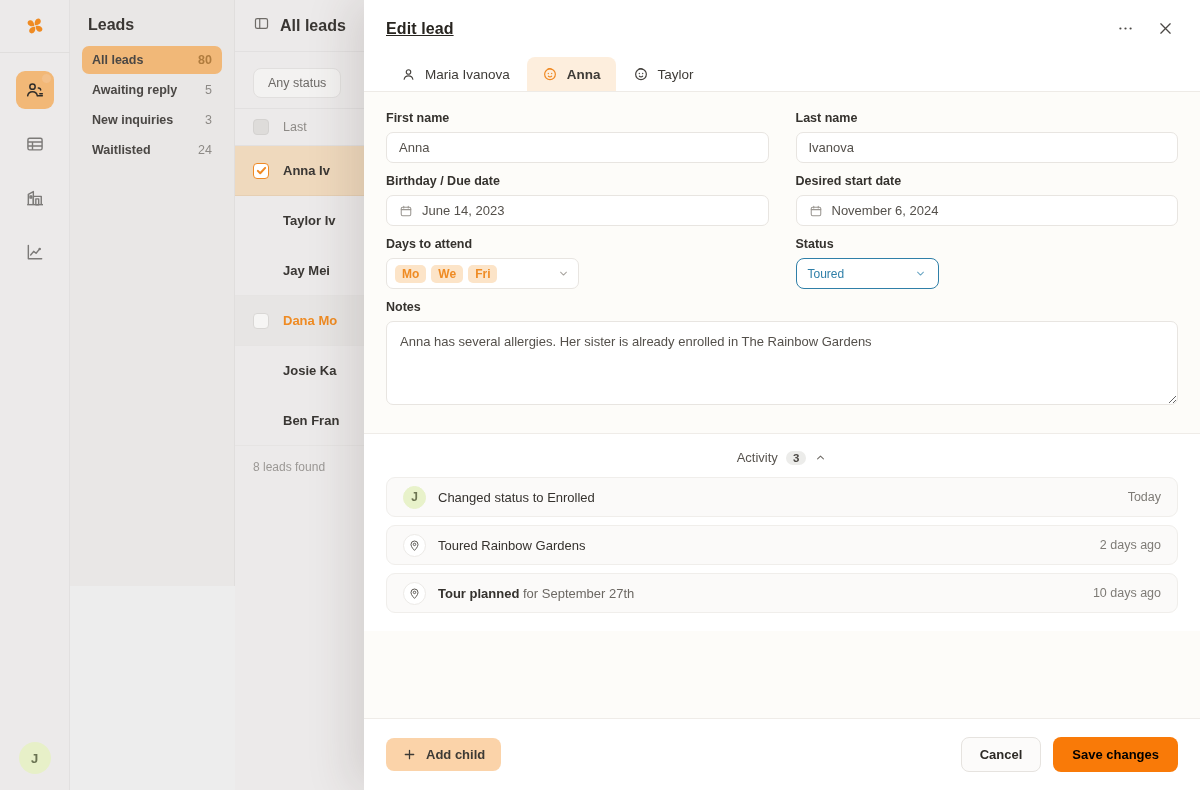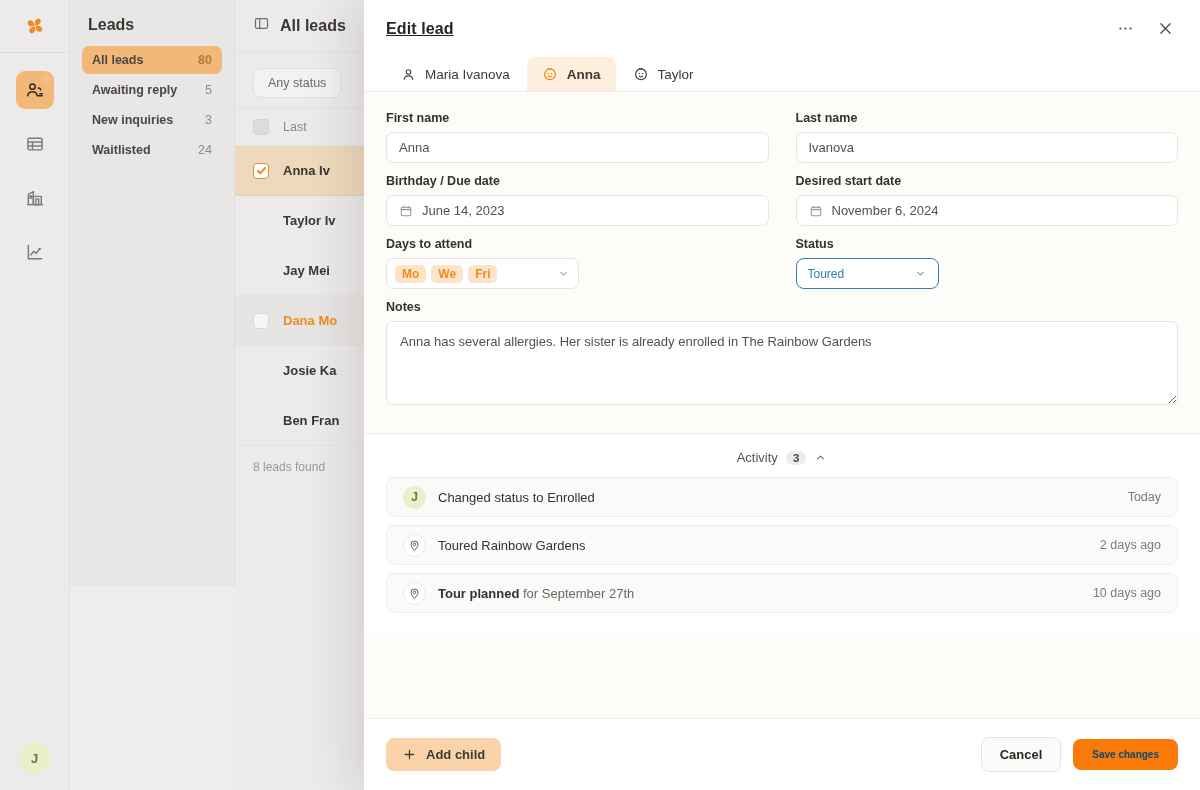--- a/index.html
+++ b/index.html
@@ -186,22 +186,22 @@
     padding: 9px 16px; border-radius: 8px; font-size: 13px; font-weight: 700;
     font-family: "Liberation Sans", sans-serif; cursor: pointer;
   }
   .foot-right { margin-left: auto; display: flex; align-items: center; gap: 12px; }
   .btn-cancel {
     background: #fcfbfa; color: #2d2a26; border: 1px solid #e6e3df;
     padding: 9px 18px; border-radius: 8px; font-size: 13px; font-weight: 700;
     font-family: "Liberation Sans", sans-serif; cursor: pointer;
   }
   .btn-save {
-    background: #f97a08; color: #0c4a6e; border: none;
-    padding: 10px 19px; border-radius: 8px; font-size: 10px; font-weight: 700;
+    background: #f97a08; color: #000000; border: none;
+    padding: 10px 19px; border-radius: 8px; font-size: 13px; font-weight: 700;
     font-family: "Liberation Sans", sans-serif; cursor: pointer;
   }
 </style>
 </head>
 <body>
 
 <div class="app">
 
   <div class="bg-layer">
 

